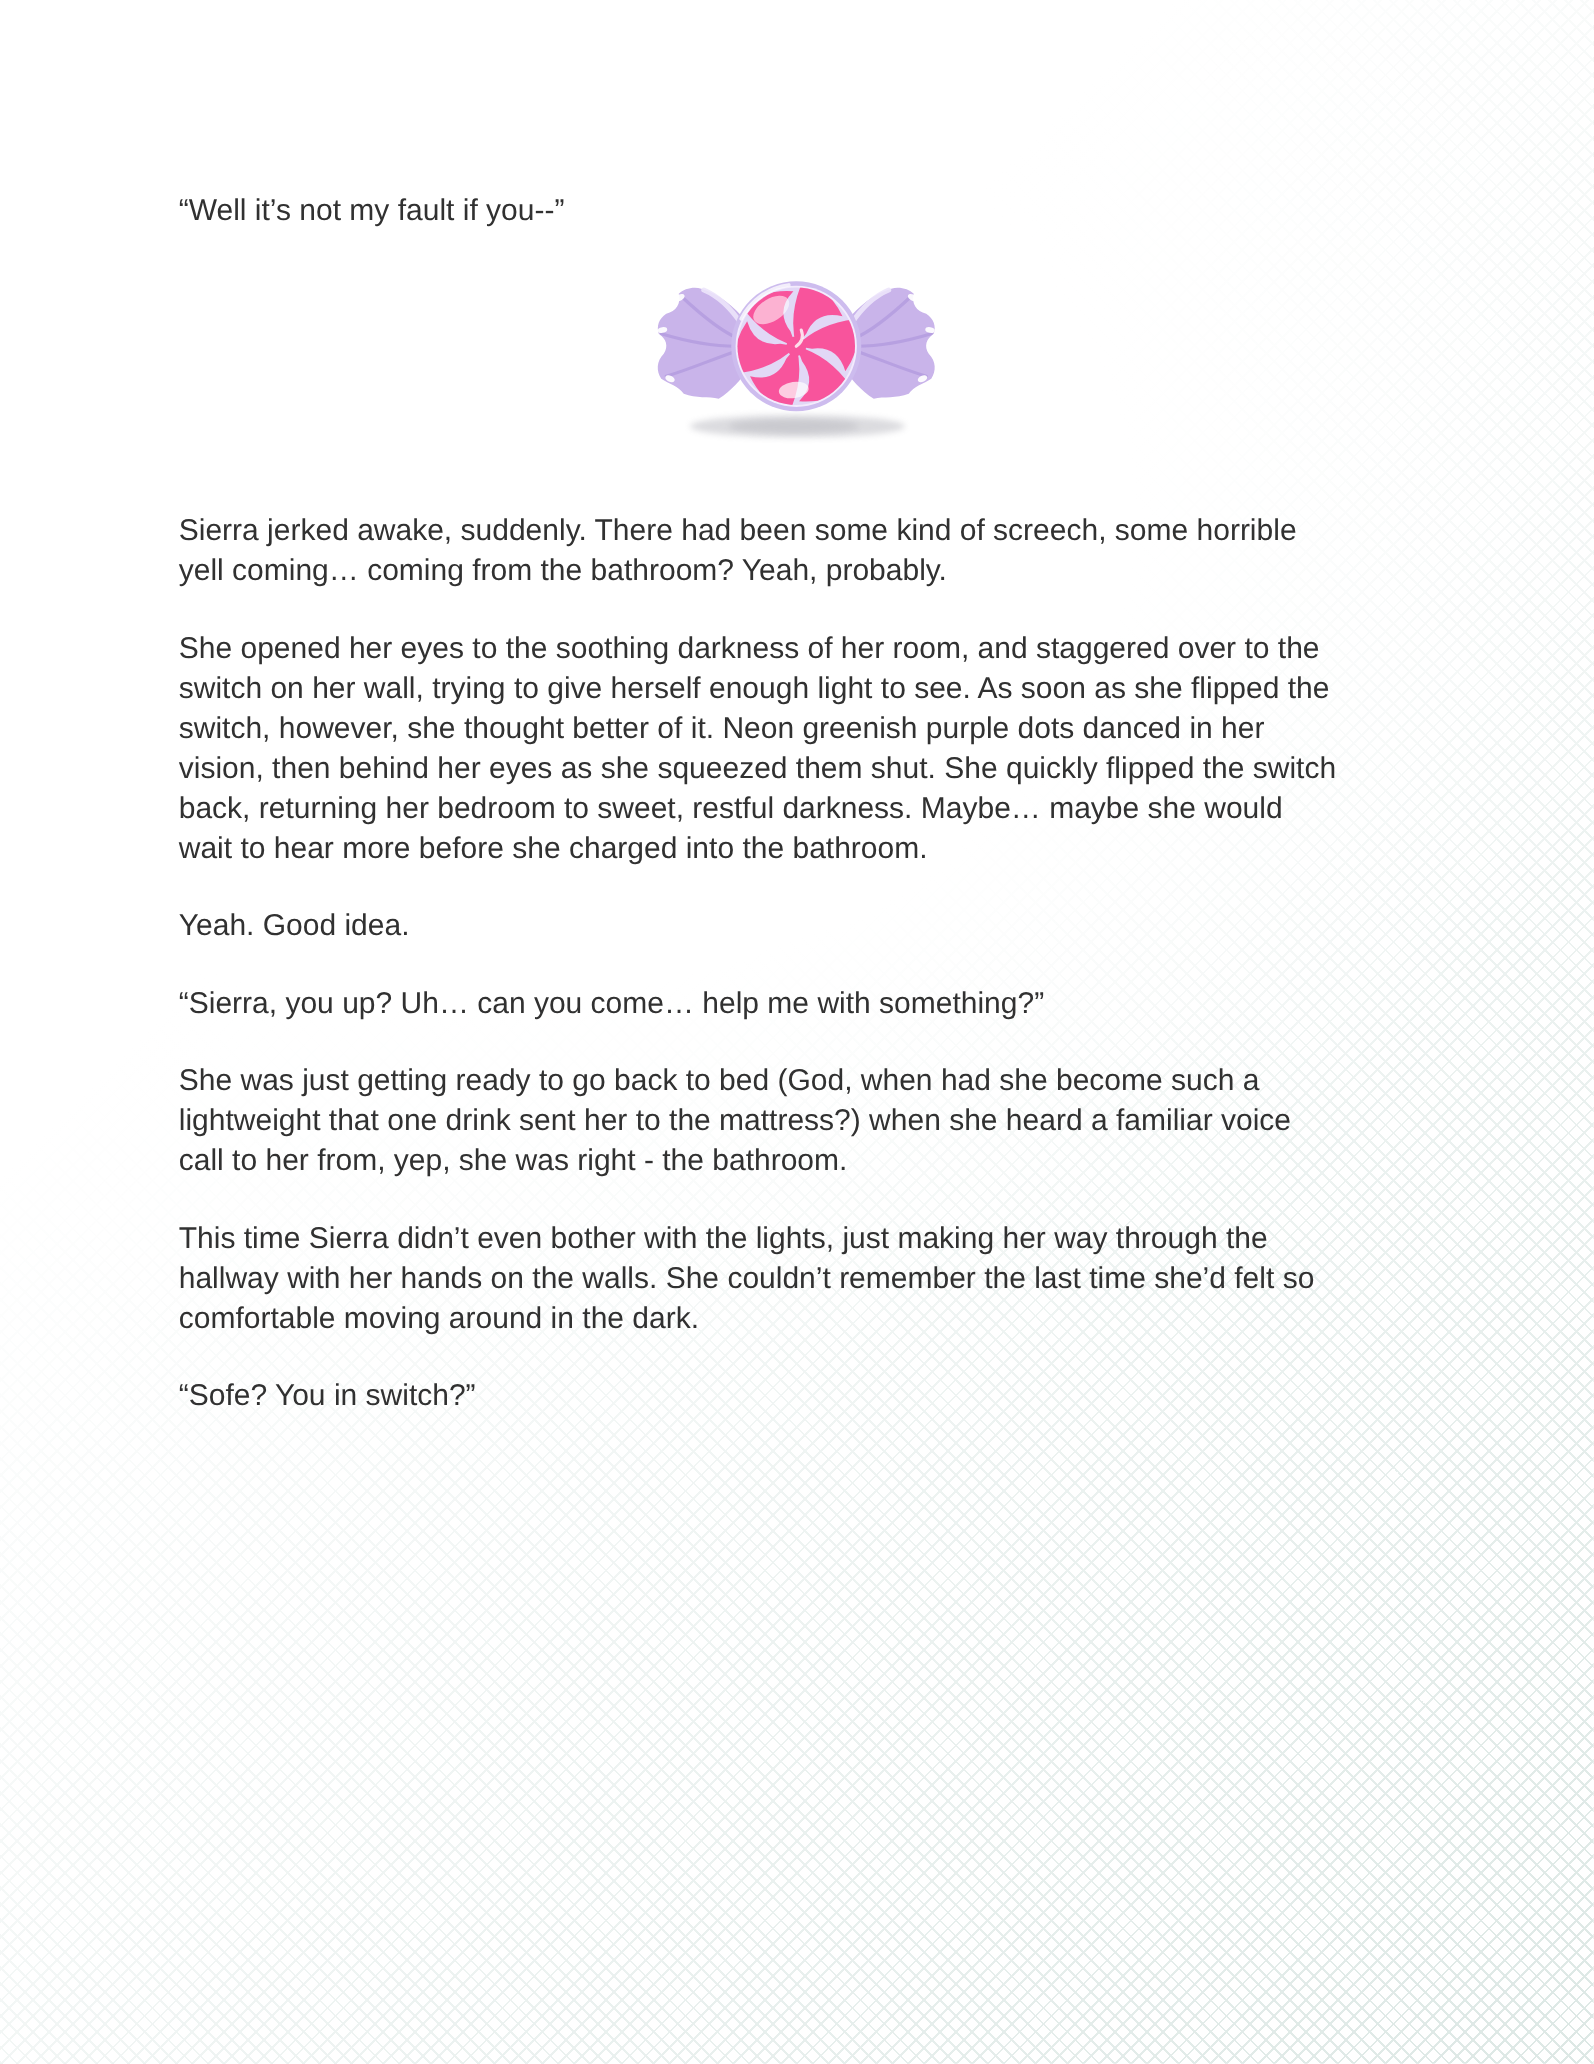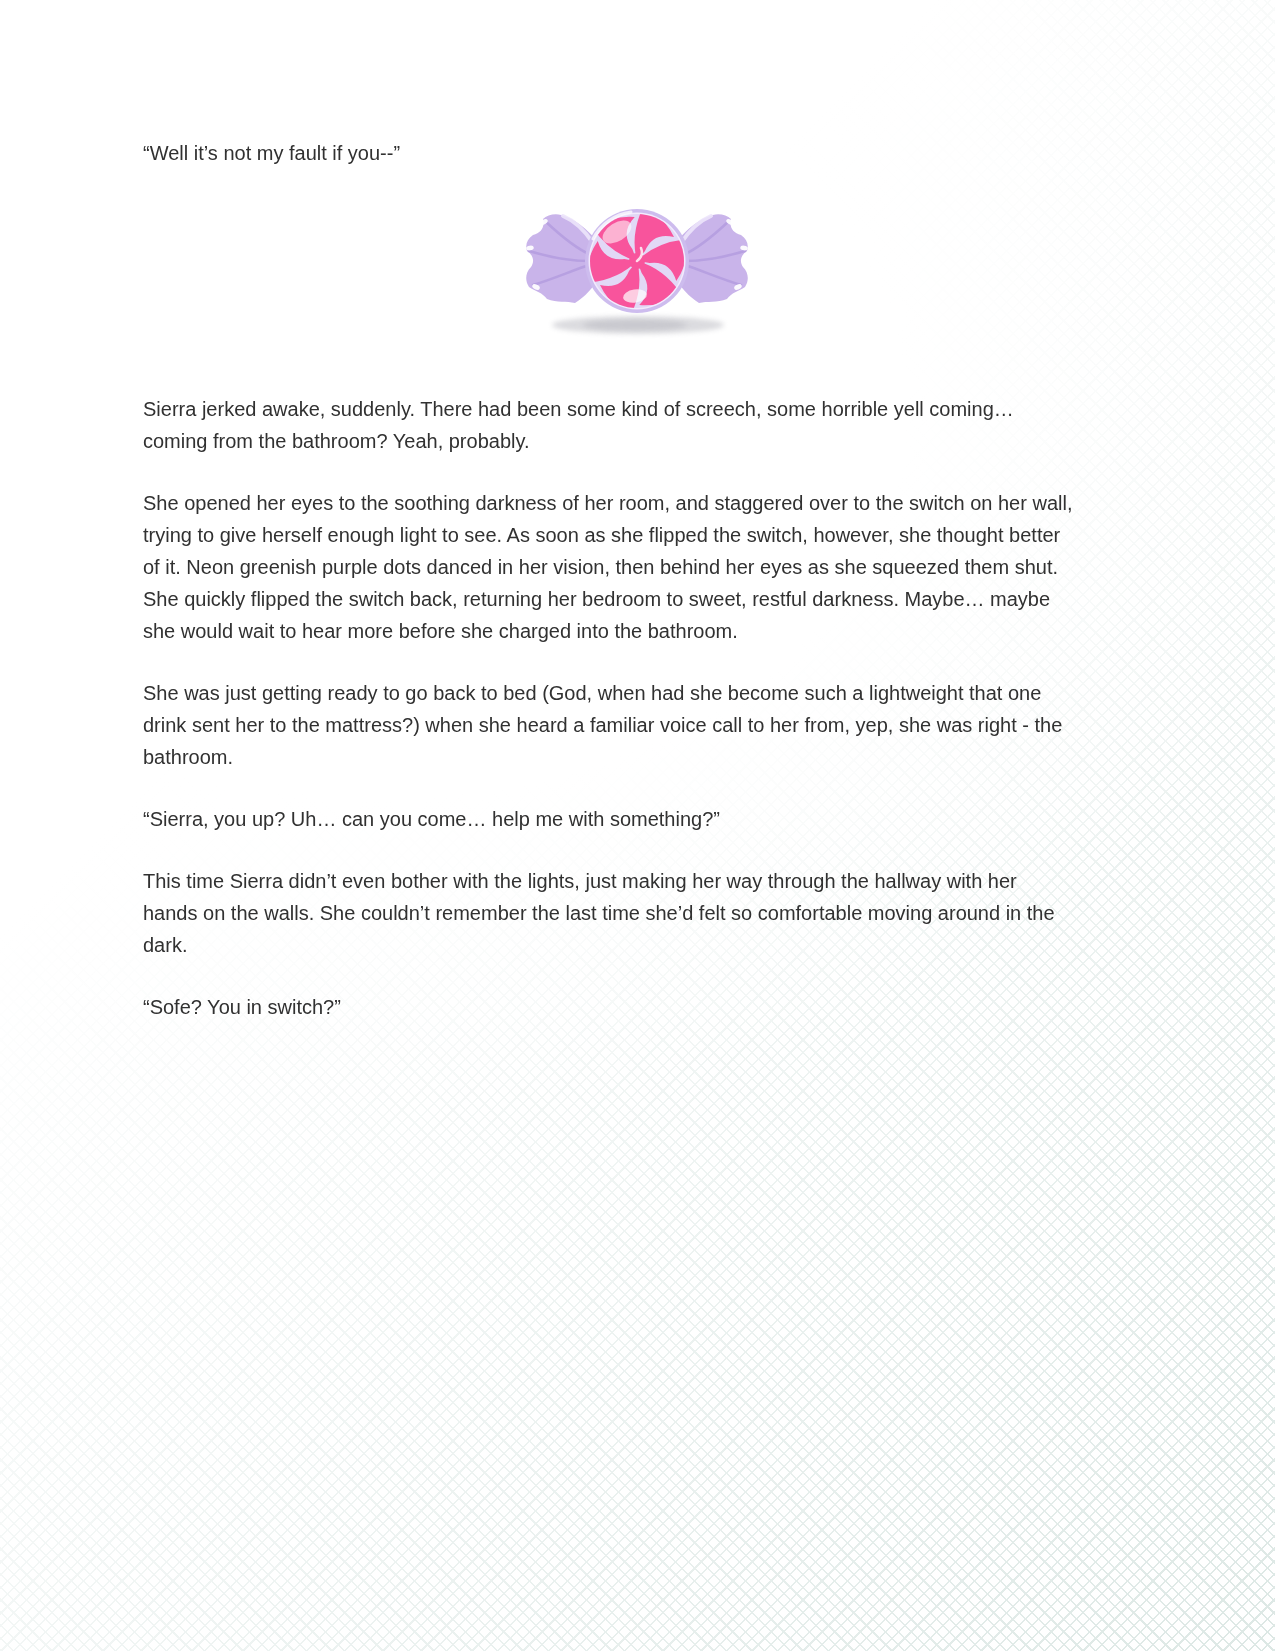--- a/index.html
+++ b/index.html
@@ -27,22 +27,22 @@
       radial-gradient(ellipse 950px 700px at 30% 25%, #ffffff 55%, rgba(255,255,255,0) 100%),
       linear-gradient(315deg, rgba(255,255,255,0) 0%, rgba(255,255,255,0.45) 32%, #ffffff 68%);
   }
   main.story {
     position: absolute;
     left: 143px;
     top: 137px;
     width: 930px;
   }
   p.story-par {
-    margin: 0 0 30px 0;
-    font-size: 20px;
+    margin: 16px 0 30px 0;
+    font-size: 24px;
     line-height: 32px;
     color: var(--text-color, #313131);
     text-align: left;
   }
   figure.candy-figure {
     width: 240px;
     height: 140px;
     margin: 0 auto 54px auto;
     transform: translateX(29px);
     padding: 0;
@@ -120,17 +120,18 @@
           <ellipse cx="100" cy="33" rx="16" ry="9" transform="rotate(-32 100 33)" opacity="0.55" fill="#ffffff"></ellipse>
           <ellipse cx="118" cy="97" rx="12" ry="6.5" transform="rotate(-8 118 97)" opacity="0.7" fill="#ffffff"></ellipse>
         </g>
         <path d="M76 40 A 50 50 0 0 1 114 13" fill="none" stroke-width="3" opacity="0.75" stroke-linecap="round" stroke="#ffffff"></path>
       </g>
     </svg>
   </figure>
 
   <p class="story-par">Sierra jerked awake, suddenly. There had been some kind of screech, some horrible yell coming… coming from the bathroom? Yeah, probably.</p>
   <p class="story-par">She opened her eyes to the soothing darkness of her room, and staggered over to the switch on her wall, trying to give herself enough light to see. As soon as she flipped the switch, however, she thought better of it. Neon greenish purple dots danced in her vision, then behind her eyes as she squeezed them shut. She quickly flipped the switch back, returning her bedroom to sweet, restful darkness. Maybe… maybe she would wait to hear more before she charged into the bathroom.</p>
+  <p class="story-par">Yeah. Good idea.</p>
+  <p class="story-par">“Sierra, you up? Uh… can you come… help me with something?”</p>
   <p class="story-par">She was just getting ready to go back to bed (God, when had she become such a lightweight that one drink sent her to the mattress?) when she heard a familiar voice call to her from, yep, she was right - the bathroom.</p>
-  <p class="story-par">“Sierra, you up? Uh… can you come… help me with something?”</p>
   <p class="story-par">This time Sierra didn’t even bother with the lights, just making her way through the hallway with her hands on the walls. She couldn’t remember the last time she’d felt so comfortable moving around in the dark.</p>
   <p class="story-par">“Sofe? You in switch?”</p>
 </main>
 
 </body></html>

